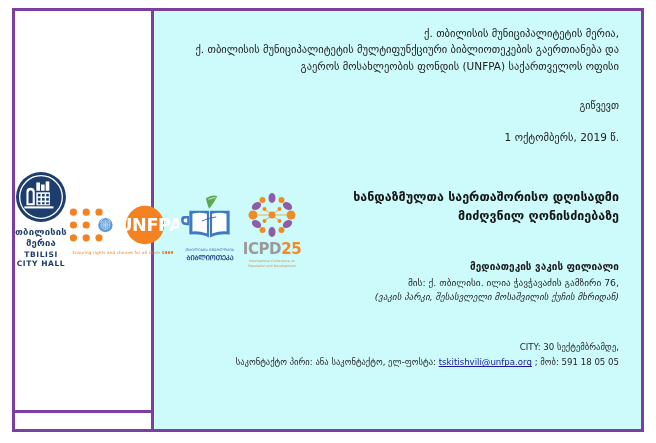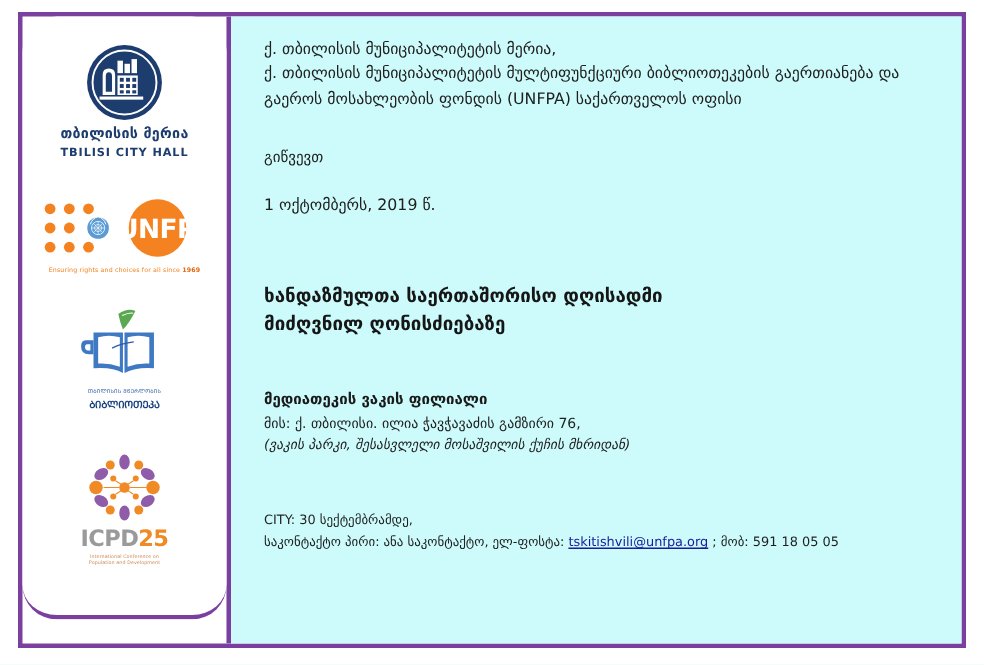--- a/index.html
+++ b/index.html
@@ -48,25 +48,23 @@
   .left-panel {
     position: absolute;
     left: 0px;
     top: 0px;
     width: 136px;
     bottom: 16px;
     background: #ffffff;
     box-sizing: border-box;
     border-bottom: 3px solid #7b3fa0;
     display: flex;
-    flex-direction: column;
     align-items: center;
     justify-content: flex-start;
     padding-top: 12px;
-    border-radius: 23px;
   }
 
   
   .logo-block {
     width: 132px;
     display: flex;
     flex-direction: column;
     align-items: center;
     text-align: center;
   }
@@ -132,21 +130,21 @@
     font-size: 3.2px;
     color: #cc8a55;
     margin-top: 2px;
     line-height: 1.45;
     letter-spacing: .05px;
   }
 
   
   .content {
     padding: 14px 22px 10px 22px;
-    text-align: left;
+    text-align: right;
     color: #1f1f1f;
   }
   .org-line {
     font-size: 10.5px;
     line-height: 1.55;
     color: #20201f;
     margin: 0 auto;
     max-width: 470px;
   }
   .org-line div { white-space: nowrap; }

